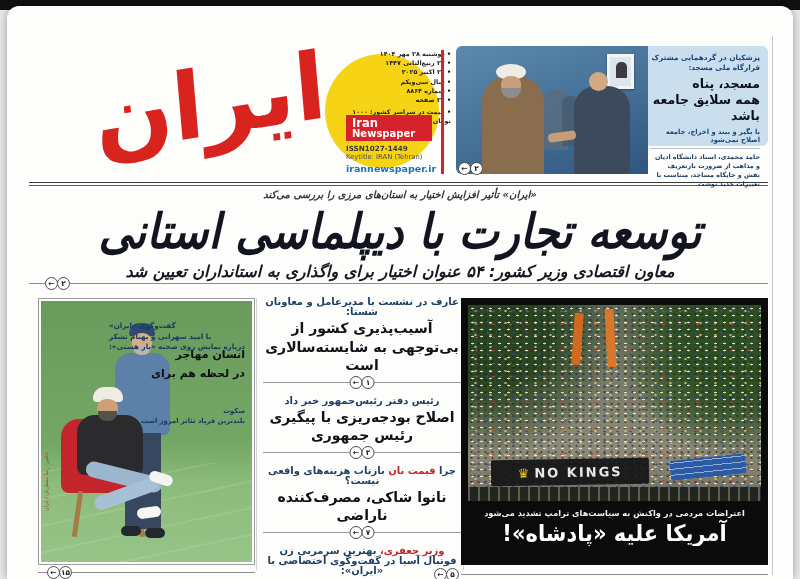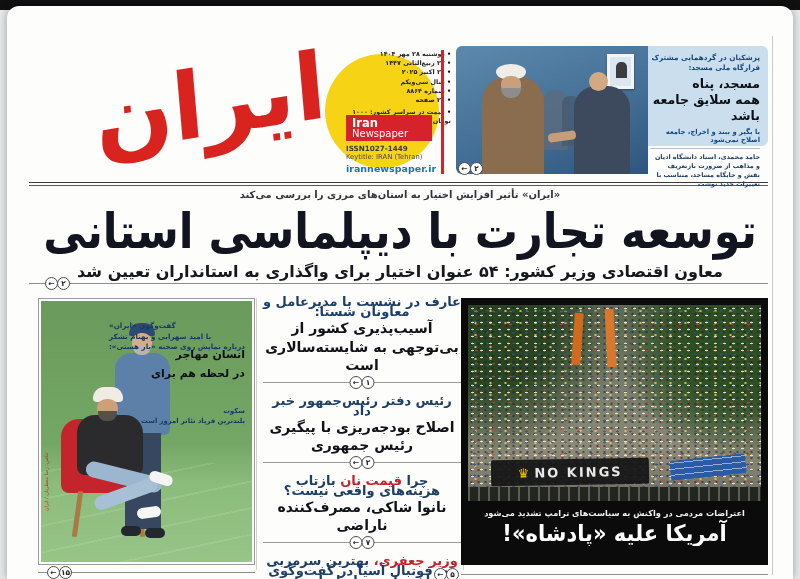--- a/index.html
+++ b/index.html
@@ -15,21 +15,21 @@
   .logo-text { position:absolute; left:48px; top:26px; width:310px; height:142px; z-index:2;
                display:flex; align-items:center; justify-content:center;
                font-size:92px; font-weight:900; color:#d8231f; transform:rotate(-9deg) skewX(-4deg); }
   .dates { position:absolute; left:340px; top:44px; width:104px; z-index:3; text-align:right;
            font-size:6.4px; line-height:9.2px; color:#1e1e1e; font-weight:600; }
   .dates div::before { content:"• "; color:#111; }
   .dates .price { margin-top:3px; }
   .brandbox { position:absolute; left:339px; top:109px; width:86px; height:26px; background:#d6222a; z-index:3;
               color:#fff; direction:ltr; text-align:left; padding:3px 6px; }
   .brandbox .b1 { font-size:11.5px; font-weight:800; line-height:11px; }
-  .brandbox .b2 { font-size:10px; font-weight:400; line-height:10px; }
+  .brandbox .b2 { font-size:10px; font-weight:700; line-height:10px; }
   .issnwrap { position:absolute; left:339px; top:138px; width:110px; z-index:3; direction:ltr; text-align:left; }
   .issn { font-size:7.2px; font-weight:700; color:#3a3a3a; line-height:9px; }
   .keytitle { font-size:6.8px; color:#4a4a4a; line-height:9px; }
   .website { font-size:9.5px; font-weight:800; color:#1a72b8; line-height:13px; }
   .red-vline { position:absolute; left:434px; top:44px; width:3px; height:124px; background:#d6222a; z-index:3; }
 
   
   .mosque { position:absolute; right:25px; top:40px; width:312px; height:100px; background:#cbdeee;
             border-radius:6px; display:flex; flex-direction:row; z-index:2; }
   .mosque-text { width:120px; padding:7px 8px 4px 2px; text-align:right; }
@@ -50,40 +50,40 @@
   .mp-gface { position:absolute; left:133px; top:26px; width:19px; height:19px; background:#d3a983; border-radius:50%; }
   .mp-hands { position:absolute; left:92px; top:86px; width:28px; height:9px; background:#c79d78; border-radius:4px; transform:rotate(-8deg); }
   .mp-bg1 { position:absolute; left:88px; top:44px; width:24px; height:60px; background:#5a6b7d; border-radius:10px 10px 0 0; opacity:.8; }
   .mp-bg2 { position:absolute; left:106px; top:50px; width:18px; height:50px; background:#46586c; border-radius:8px 8px 0 0; opacity:.7; }
 
   
   .dbl-rule { position:absolute; left:22px; right:25px; top:176px; height:4px; border-top:1.5px solid #3a3a3a; border-bottom:1px solid #5a5a5a; }
   .lead-rule { position:absolute; left:22px; right:25px; top:277px; border-top:1px solid #8d8d8d; }
 
   
-  .lead { position:absolute; left:30px; right:30px; top:183px; text-align:center; }
+  .lead { position:absolute; left:30px; right:30px; top:183px; text-align:center;font-style:italic; }
   .lead-kicker { font-size:10px; font-weight:700; color:#33333b; }
   .lead-h { margin-top:2px; font-size:43px; font-weight:900; color:#12151f; letter-spacing:-1px;
             transform:scaleY(1.12); transform-origin:top center; line-height:52px; }
   .lead-sub { margin-top:8px; font-size:16px; font-weight:800; color:#15181f; }
 
   
   .marker { direction:ltr; display:inline-flex; align-items:center; }
   .mk { width:13px; height:13px; border:1px solid #4c4c4c; border-radius:50%; background:#fff;
         font-size:7.5px; line-height:12px; text-align:center; color:#222; font-weight:700; }
   .mk + .mk { margin-left:-1px; }
   .abs { position:absolute; z-index:5; }
 
   
   .col-sep1 { position:absolute; left:249px; top:292px; height:272px; width:1px; background:#d2d2d2; }
   .col-sep2 { position:absolute; left:456px; top:292px; height:272px; width:1px; background:#d2d2d2; }
 
   
   .midcol { position:absolute; left:256px; top:291px; width:198px; text-align:center; }
-  .mid-kicker { font-size:13px; font-weight:700; color:#1d3f66; line-height:10px; }
+  .mid-kicker { font-size:10px; font-weight:700; color:#1d3f66; line-height:10px; }
   .mid-kicker .red { color:#c4232b; font-weight:800; }
   .mid-h { font-size:14px; font-weight:700; color:#101218; line-height:18.5px; margin-top:2px; }
   .mid-div { position:relative; margin:7px 0 6px 0; border-top:1px solid #9a9a9a; height:8px; }
   .mid-div .marker { position:absolute; left:50%; top:-7px; transform:translateX(-50%); }
 
   
   .theater { position:absolute; left:31px; top:292px; width:217px; height:267px; border:1px solid #9c9c9c; background:#fff; padding:2px; }
   .th-photo { position:relative; width:100%; height:100%; overflow:hidden;
               background:linear-gradient(180deg,#6a9a5c 0%,#74a765 55%,#8cbc7c 70%,#97c487 100%); }
   .th-photo::after { content:""; position:absolute; left:0; right:0; top:62%; height:38%;

